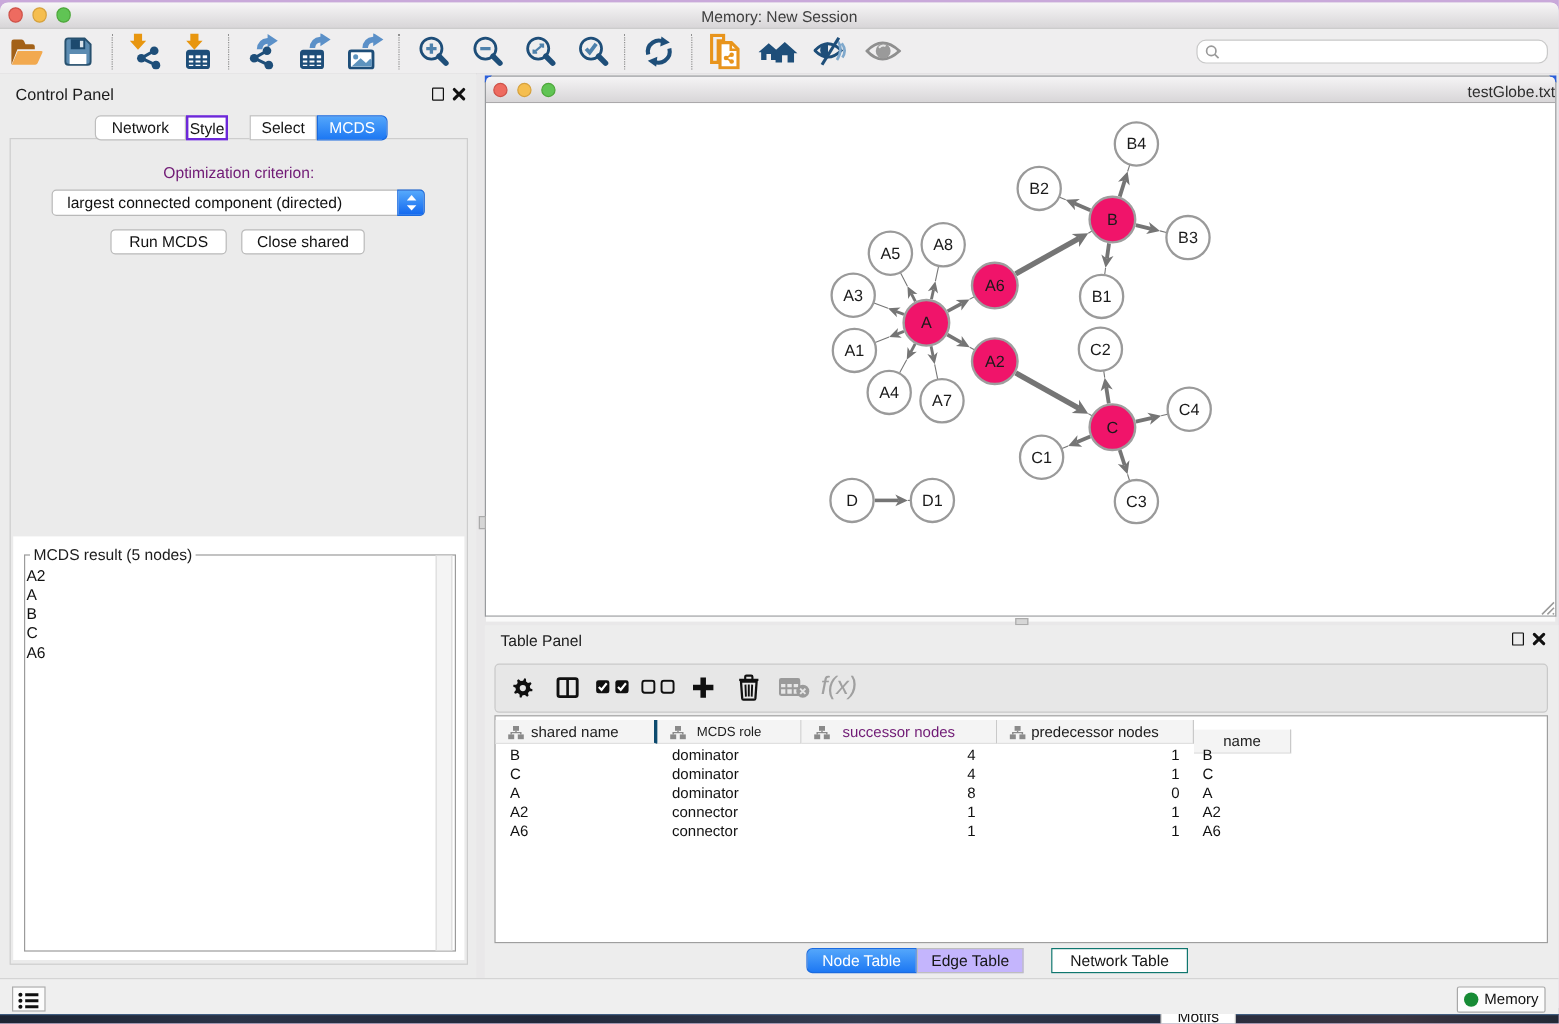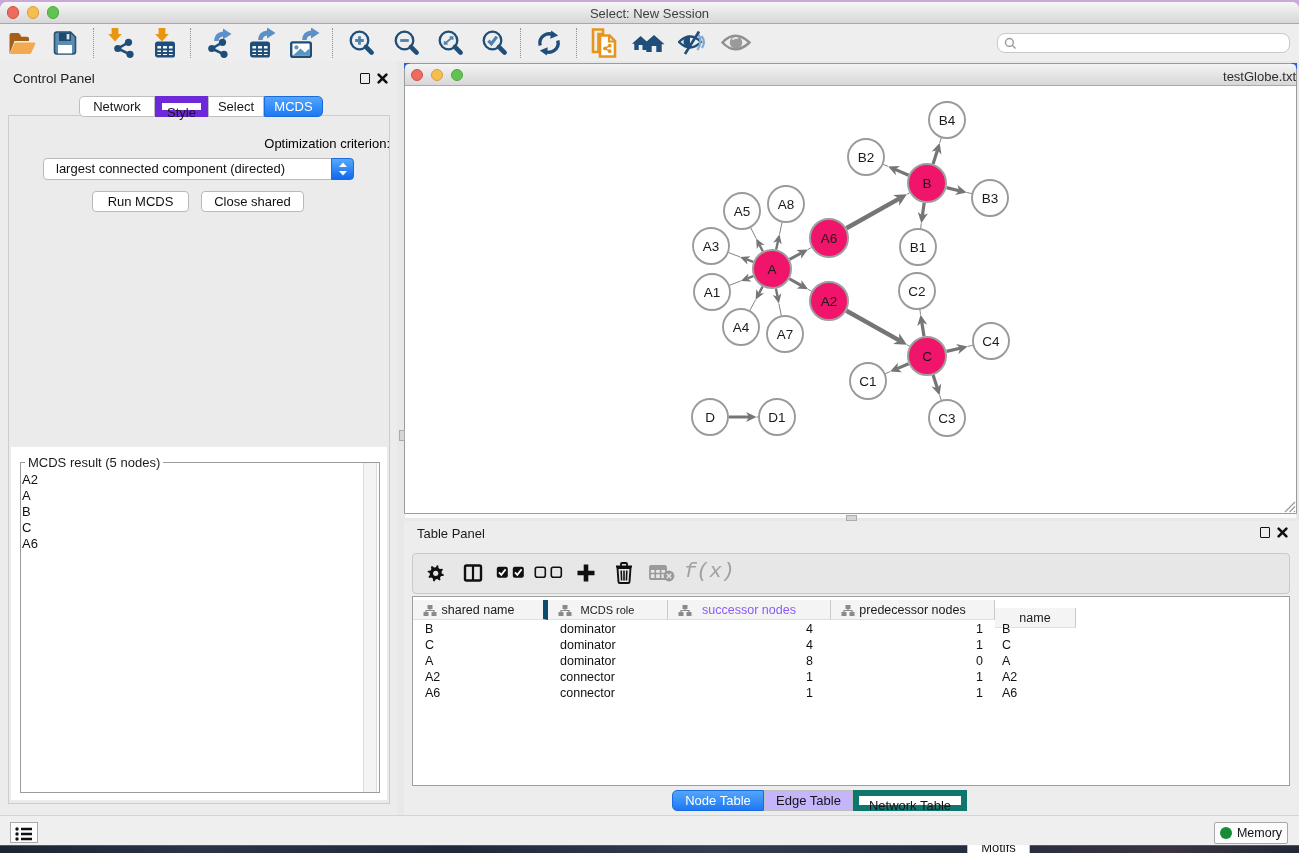--- a/index.html
+++ b/index.html
@@ -6,21 +6,21 @@
 .abs { position:absolute; }
 </style></head><body>
 
 <div class="abs" style="left:0;top:840px;width:1299px;height:13px;background:linear-gradient(90deg,#1c2433,#2a3347 15%,#20283a 35%,#343c50 55%,#252c3e 75%,#3a3440 90%,#222936)"></div>
 <div class="abs" style="left:0;top:845px;width:1299px;height:1px;background:#44658c;opacity:0.85"></div>
 <div class="abs" style="left:0;top:2px;width:1299px;height:843px;background:#ECECEC;border-radius:7px 7px 0 0"></div>
 <div class="abs" style="left:0;top:2px;width:1299px;height:22px;border-radius:7px 7px 0 0;background:linear-gradient(#F7F6F7,#D8D6D8);border-bottom:1px solid #A9A7A9"></div>
 <div style="position:absolute;left:6.8px;top:6.3px;width:12.4px;height:12.4px;border-radius:50%;background:#EE6B60;border:1px solid #CE5249;box-sizing:border-box"></div>
 <div style="position:absolute;left:26.8px;top:6.3px;width:12.4px;height:12.4px;border-radius:50%;background:#F5BE4F;border:1px solid #D6A13D;box-sizing:border-box"></div>
 <div style="position:absolute;left:46.8px;top:6.3px;width:12.4px;height:12.4px;border-radius:50%;background:#60C454;border:1px solid #4EA73B;box-sizing:border-box"></div>
-<div class="abs" style="left:0;top:5.5px;width:1299px;text-align:center;font-size:13px;color:#3E3E3E">Select: New Session</div>
+<div class="abs" style="left:0;top:5.5px;width:1299px;text-align:center;font-size:13px;color:#3E3E3E">Memory: New Session</div>
 <div class="abs" style="left:0;top:24px;width:1299px;height:38px;background:#EFEEEF;border-bottom:1px solid #C6C4C6"></div>
 <div class="abs" style="left:8px;top:30px;line-height:0"><svg width="28" height="26" viewBox="0 0 28 26" style="">
       <path d="M1.5 24 L1.5 5 Q1.5 3 3.5 3 L10 3 Q11.5 3 12.2 4.5 L13.2 6.8 L19 6.8 Q21 6.8 21 8.8 L21 11 L6.5 11 Z" fill="#A36118"></path>
       <path d="M1.8 24 L6.8 12.5 L26.5 12.5 Q28 12.5 27.3 14 L23.3 22.8 Q22.8 24 21.3 24 Z" fill="#F2A94F"></path>
     </svg></div>
 <div class="abs" style="left:53px;top:30px;line-height:0"><svg width="24" height="26" viewBox="0 0 24 26" style="">
       <path d="M1.5 4.5 Q1.5 2 4 2 L17.5 2 L22.5 7 L22.5 21.5 Q22.5 24 20 24 L4 24 Q1.5 24 1.5 21.5 Z" fill="#5C8CB2" stroke="#27506E" stroke-width="1.6"></path>
       <path d="M6 2.8 L18 2.8 L18 11 L6 11 Z" fill="#1D4A6E"></path>
       <rect x="13.6" y="4" width="2.8" height="5.4" fill="#D8E2EA"></rect>
       <rect x="5" y="15" width="14" height="8.4" fill="#FFFFFF"></rect>
@@ -140,24 +140,24 @@
       <path d="M8.3 8.3 L11.5 11.5" stroke="#9A9A9A" stroke-width="1.4"></path>
     </svg></div>
 <div class="abs" style="left:0;top:61px;width:397px;height:755px;background:#ECECEC"></div>
 <div class="abs" style="left:13px;top:71px;font-size:13.5px;color:#1C1C1C">Control Panel</div>
 <div class="abs" style="left:359.5px;top:73px;width:10.5px;height:10.5px;border:1.8px solid #111;border-radius:1px"></div>
 <div class="abs" style="left:376px;top:72px;line-height:0"><svg width="13" height="13" viewBox="0 0 13 13" style="">
       <path d="M2.6 2.6 L10.4 10.4 M10.4 2.6 L2.6 10.4" stroke="#111" stroke-width="2.6" stroke-linecap="round"></path>
     </svg></div>
 <div class="abs" style="left:8px;top:115px;width:382px;height:689px;background:#EBEBEB;border:1px solid #CDCDCD"></div>
 <div class="abs" style="left:79px;top:96px;width:76px;height:21px;background:#FFFFFF;color:#151515;border:1px solid #BEBEBE;border-radius:5px 0 0 5px;font-size:13px;text-align:center;line-height:19px;z-index:3">Network</div>
-<div class="abs" style="left:155px;top:96px;width:53px;height:21px;background:#FFFFFF;color:#151515;border:7px solid #6d28d9;font-size:13px;text-align:center;line-height:19px;z-index:3">Style</div>
+<div class="abs" style="left:155px;top:96px;width:35px;height:21px;background:#FFFFFF;color:#151515;border:2px solid #6d28d9;font-size:13px;text-align:center;line-height:19px;z-index:3">Style</div>
 <div class="abs" style="left:208px;top:96px;width:56px;height:21px;background:#FFFFFF;color:#151515;border:1px solid #BEBEBE;font-size:13px;text-align:center;line-height:19px;z-index:3">Select</div>
 <div class="abs" style="left:264px;top:96px;width:59px;height:21px;background:linear-gradient(#53A6FB,#1D78F3);color:#FFF;border:1px solid #1A6BE0;border-radius:0 5px 5px 0;font-size:13px;text-align:center;line-height:19px;z-index:3">MCDS</div>
-<div class="abs" style="left:8px;top:136px;width:382px;text-align:right;font-size:13px;color:#000000">Optimization criterion:</div>
+<div class="abs" style="left:8px;top:136px;width:382px;text-align:center;font-size:13px;color:#701a75">Optimization criterion:</div>
 <div class="abs" style="left:43px;top:158px;width:311px;height:22px;background:#FFF;border:1px solid #B9B9B9;border-radius:4px;font-size:13px;line-height:20px;padding-left:12px;color:#111">largest connected component (directed)</div>
 <div class="abs" style="left:331px;top:158px;width:23px;height:22px;background:linear-gradient(#55A9FC,#1268EF);border:1px solid #1A6BE0;border-radius:0 4px 4px 0"></div>
 <div class="abs" style="left:335.5px;top:161px;line-height:0"><svg width="14" height="16" viewBox="0 0 14 16" style="">
       <path d="M7 1.5 L11 6 L3 6 Z" fill="#FFF"></path>
       <path d="M7 14.5 L11 10 L3 10 Z" fill="#FFF"></path>
     </svg></div>
 <div class="abs" style="left:92px;top:191px;width:97px;height:21px;background:#FFF;border:1px solid #B9B9B9;border-radius:4px;font-size:13px;text-align:center;line-height:19px;color:#111">Run MCDS</div>
 <div class="abs" style="left:201px;top:191px;width:103px;height:21px;background:#FFF;border:1px solid #B9B9B9;border-radius:4px;font-size:13px;text-align:center;line-height:19px;color:#111">Close shared</div>
 <div class="abs" style="left:11px;top:447px;width:376px;height:353px;background:#FFF"></div>
 <div class="abs" style="left:20px;top:462px;width:360px;height:331px;border:1px solid #9B9B9B"></div>
@@ -327,35 +327,35 @@
       <path d="M4.5 7 L5.5 21 Q5.6 22 6.6 22 L15.4 22 Q16.4 22 16.5 21 L17.5 7 Z" fill="none" stroke="#101010" stroke-width="1.9"></path>
       <path d="M8.2 9.5 L8.6 19.5 M11 9.5 L11 19.5 M13.8 9.5 L13.4 19.5" stroke="#101010" stroke-width="1.6"></path>
     </svg></div>
 <div class="abs" style="left:649px;top:564px;line-height:0"><svg width="26" height="18" viewBox="0 0 26 18" style="">
       <rect x="1" y="2" width="16" height="13" rx="1" fill="none" stroke="#9A9A9A" stroke-width="1.8"></rect>
       <rect x="1" y="2" width="16" height="4" fill="#9A9A9A"></rect>
       <path d="M1 9.5 L17 9.5 M6.3 6 L6.3 15 M11.6 6 L11.6 15" stroke="#9A9A9A" stroke-width="1.6"></path>
       <circle cx="20" cy="12" r="5.4" fill="#9A9A9A"></circle>
       <path d="M17.8 9.8 L22.2 14.2 M22.2 9.8 L17.8 14.2" stroke="#E4E4E4" stroke-width="1.6"></path>
     </svg></div>
-<div class="abs" style="left:684px;top:560px;font-family:Liberation Mono, monospace;font-style:italic;font-size:21px;color:#A0A0A0"><i>f(x)</i></div>
+<div class="abs" style="left:684px;top:560px;font-family:Liberation Sans, sans-serif;font-style:italic;font-size:21px;color:#A0A0A0"><i>f(x)</i></div>
 <div class="abs" style="left:412px;top:596px;width:878px;height:190px;background:#FFF;border:1px solid #9E9E9E"></div>
-<div class="abs" style="left:413px;top:600px;width:135px;height:20px;background:#F4F4F4;border-right:5px solid #0c4a6e;border-bottom:1px solid #E0E0E0;font-size:12.5px;color:#1A1A1A;text-align:center;line-height:20px"><span style="position:absolute;left:10px;top:4px;line-height:0"><svg width="14" height="13" viewBox="0 0 14 13" style="vertical-align:-2px">
+<div class="abs" style="left:413px;top:600px;width:135px;height:20px;background:#F4F4F4;border-right:3px solid #0c4a6e;border-bottom:1px solid #E0E0E0;font-size:12.5px;color:#1A1A1A;text-align:center;line-height:20px"><span style="position:absolute;left:10px;top:4px;line-height:0"><svg width="14" height="13" viewBox="0 0 14 13" style="vertical-align:-2px">
         <rect x="4.5" y="1" width="5" height="4" fill="#8A8A8A"></rect>
         <rect x="0.5" y="8" width="5" height="4" fill="#8A8A8A"></rect>
         <rect x="8.5" y="8" width="5" height="4" fill="#8A8A8A"></rect>
         <path d="M7 5 L7 6.5 M3 8 L3 6.5 L11 6.5 L11 8" stroke="#8A8A8A" stroke-width="1.2" fill="none"></path>
       </svg></span>shared name</div>
 <div class="abs" style="left:548px;top:600px;width:120px;height:20px;background:#F4F4F4;border-right:1px solid #C9C9C9;border-bottom:1px solid #E0E0E0;font-size:11px;color:#1A1A1A;text-align:center;line-height:20px"><span style="position:absolute;left:10px;top:4px;line-height:0"><svg width="14" height="13" viewBox="0 0 14 13" style="vertical-align:-2px">
         <rect x="4.5" y="1" width="5" height="4" fill="#8A8A8A"></rect>
         <rect x="0.5" y="8" width="5" height="4" fill="#8A8A8A"></rect>
         <rect x="8.5" y="8" width="5" height="4" fill="#8A8A8A"></rect>
         <path d="M7 5 L7 6.5 M3 8 L3 6.5 L11 6.5 L11 8" stroke="#8A8A8A" stroke-width="1.2" fill="none"></path>
       </svg></span>MCDS role</div>
-<div class="abs" style="left:668px;top:600px;width:163px;height:20px;background:#F4F4F4;border-right:1px solid #C9C9C9;border-bottom:1px solid #E0E0E0;font-size:12.5px;color:#8b5cf6;text-align:center;line-height:20px"><span style="position:absolute;left:10px;top:4px;line-height:0"><svg width="14" height="13" viewBox="0 0 14 13" style="vertical-align:-2px">
+<div class="abs" style="left:668px;top:600px;width:163px;height:20px;background:#F4F4F4;border-right:1px solid #C9C9C9;border-bottom:1px solid #E0E0E0;font-size:12.5px;color:#701a75;text-align:center;line-height:20px"><span style="position:absolute;left:10px;top:4px;line-height:0"><svg width="14" height="13" viewBox="0 0 14 13" style="vertical-align:-2px">
         <rect x="4.5" y="1" width="5" height="4" fill="#8A8A8A"></rect>
         <rect x="0.5" y="8" width="5" height="4" fill="#8A8A8A"></rect>
         <rect x="8.5" y="8" width="5" height="4" fill="#8A8A8A"></rect>
         <path d="M7 5 L7 6.5 M3 8 L3 6.5 L11 6.5 L11 8" stroke="#8A8A8A" stroke-width="1.2" fill="none"></path>
       </svg></span>successor nodes</div>
 <div class="abs" style="left:831px;top:600px;width:164px;height:20px;background:#F4F4F4;border-right:1px solid #C9C9C9;border-bottom:1px solid #E0E0E0;font-size:12.5px;color:#1A1A1A;text-align:center;line-height:20px"><span style="position:absolute;left:10px;top:4px;line-height:0"><svg width="14" height="13" viewBox="0 0 14 13" style="vertical-align:-2px">
         <rect x="4.5" y="1" width="5" height="4" fill="#8A8A8A"></rect>
         <rect x="0.5" y="8" width="5" height="4" fill="#8A8A8A"></rect>
         <rect x="8.5" y="8" width="5" height="4" fill="#8A8A8A"></rect>
         <path d="M7 5 L7 6.5 M3 8 L3 6.5 L11 6.5 L11 8" stroke="#8A8A8A" stroke-width="1.2" fill="none"></path>
@@ -381,21 +381,21 @@
 <div class="abs" style="left:668px;top:670px;width:145px;text-align:right;font-size:12.5px;color:#111">1</div>
 <div class="abs" style="left:831px;top:670px;width:152px;text-align:right;font-size:12.5px;color:#111">1</div>
 <div class="abs" style="left:1002px;top:670px;font-size:12.5px;color:#111">A2</div>
 <div class="abs" style="left:425px;top:686px;font-size:12.5px;color:#111">A6</div>
 <div class="abs" style="left:560px;top:686px;font-size:12.5px;color:#111">connector</div>
 <div class="abs" style="left:668px;top:686px;width:145px;text-align:right;font-size:12.5px;color:#111">1</div>
 <div class="abs" style="left:831px;top:686px;width:152px;text-align:right;font-size:12.5px;color:#111">1</div>
 <div class="abs" style="left:1002px;top:686px;font-size:12.5px;color:#111">A6</div>
 <div class="abs" style="left:672px;top:790px;width:92px;height:21px;background:linear-gradient(#53A6FB,#1D78F3);color:#FFF;border:1px solid #1A6BE0;border-radius:5px 0 0 5px;font-size:13px;text-align:center;line-height:19px">Node Table</div>
 <div class="abs" style="left:764px;top:790px;width:89px;height:21px;background:#c4b5fd;color:#151515;border:1px solid #BEBEBE;font-size:13px;text-align:center;line-height:19px">Edge Table</div>
-<div class="abs" style="left:853px;top:790px;width:114px;height:21px;background:#FFF;color:#151515;border:6px solid #0f766e;font-size:13px;text-align:center;line-height:19px">Network Table</div>
+<div class="abs" style="left:876px;top:790px;width:114px;height:21px;background:#FFF;color:#151515;border:1px solid #0f766e;font-size:13px;text-align:center;line-height:19px">Network Table</div>
 <div class="abs" style="left:967px;top:837px;width:63px;height:21px;background:#FFF;color:#151515;border:1px solid #BEBEBE;border-radius:0 5px 5px 0;font-size:13px;text-align:center;line-height:19px">Motifs</div>
 <div class="abs" style="left:0;top:815px;width:1299px;height:30px;background:#EFEFEF;border-top:1px solid #D4D4D4"></div>
 <div class="abs" style="left:10px;top:822px;width:28px;height:21px;background:#FCFCFC;border:1px solid #ABABAB;text-align:center;padding-top:2px;line-height:0"><svg width="20" height="18" viewBox="0 0 20 18" style="">
       <circle cx="3" cy="4" r="1.7" fill="#101010"></circle>
       <circle cx="3" cy="9" r="1.7" fill="#101010"></circle>
       <circle cx="3" cy="14" r="1.7" fill="#101010"></circle>
       <path d="M7 4 L18 4 M7 9 L18 9 M7 14 L18 14" stroke="#101010" stroke-width="2.6"></path>
     </svg></div>
 <div class="abs" style="left:1214px;top:822px;width:74px;height:22px;background:#FCFCFC;border:1px solid #A8A8A8;border-radius:2px;font-size:12.5px;color:#111;line-height:20px;text-align:center"><span style="display:inline-block;width:12px;height:12px;border-radius:50%;background:#178B35;margin-right:5px;vertical-align:-2px"></span>Memory</div>
 </body></html>

